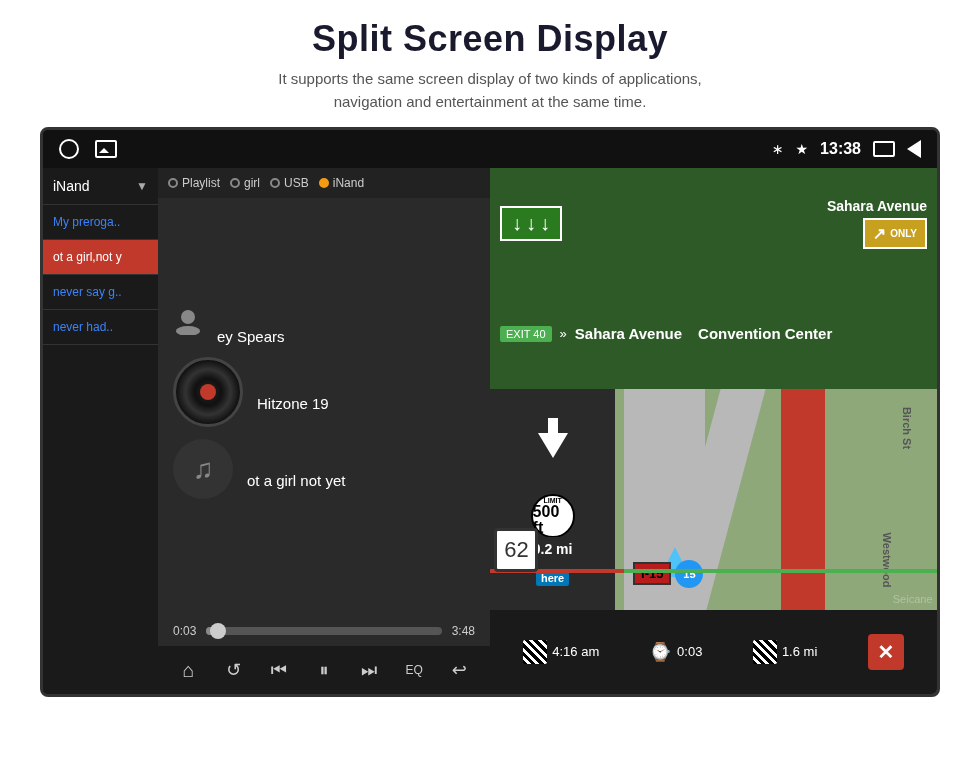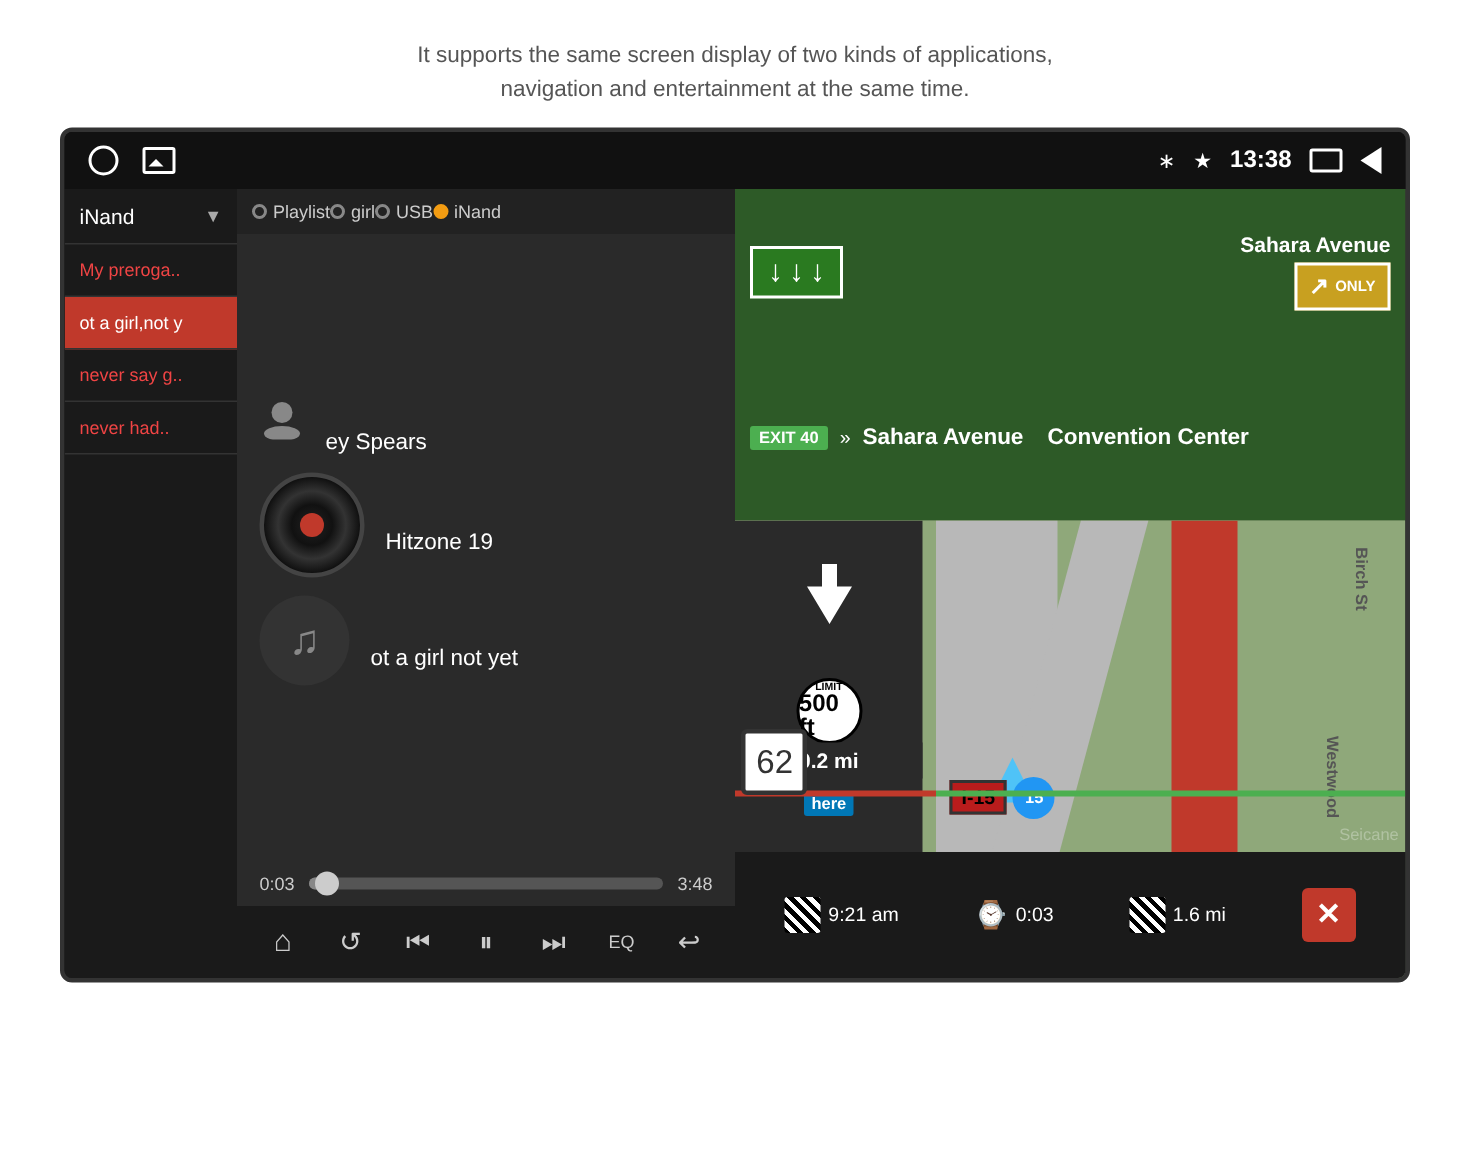--- a/index.html
+++ b/index.html
@@ -141,21 +141,21 @@
       color: #fff;
       font-size: 14px;
       border-bottom: 1px solid #333;
     }
     .sidebar-arrow {
       font-size: 12px;
       color: #aaa;
     }
     .sidebar-item {
       padding: 10px;
-      color: #ef4444;
+      color: #3b82f6;
       font-size: 12px;
       border-bottom: 1px solid #333;
       overflow: hidden;
       white-space: nowrap;
       text-overflow: ellipsis;
     }
     .sidebar-item.active {
       background: #c0392b;
       color: #fff;
     }
@@ -165,20 +165,21 @@
       flex: 1;
       display: flex;
       flex-direction: column;
     }
 
     
     .source-tabs {
       display: flex;
       align-items: flex-end;
       padding: 8px 10px;
+      gap: 10px;
       background: #222;
       font-size: 12px;
       color: #ccc;
       flex-wrap: wrap;
     }
     .tab-item {
       display: flex;
       align-items: center;
       gap: 4px;
     }
@@ -371,21 +372,21 @@
       height: 50%;
       display: flex;
       align-items: center;
       padding: 5px 10px;
       gap: 8px;
     }
     .exit-badge {
       background: #4CAF50;
       color: #fff;
       font-size: 11px;
-      font-weight: bold;
+      font-weight: normal;
       padding: 2px 6px;
       border-radius: 2px;
     }
     .exit-text {
       color: #fff;
       font-size: 15px;
       font-weight: bold;
     }
 
     
@@ -648,20 +649,21 @@
     .music-player-inner {
       display: flex;
       flex: 1;
       overflow: hidden;
     }
   </style>
 </head>
 <body>
 
 <div class="page-header">
+  <h1 class="page-title">Split Screen Display</h1>
   <p class="page-subtitle">
     It supports the same screen display of two kinds of applications,<br>
     navigation and entertainment at the same time.
   </p>
 </div>
 
 <div class="device-frame">
 
   <div class="status-bar">
     <div class="status-left">
@@ -828,21 +830,21 @@
           </div>
 
           <div class="dist-indicator">0.2 mi</div>
 
           <div class="speed-display">62</div>
         </div>
 
         <div class="nav-bottom">
           <div class="nav-bottom-item">
             <div class="flag-icon"></div>
-            <span>9:21 am</span>
+            <span>4:16 am</span>
           </div>
           <div class="nav-bottom-item">
             <span style="font-size:18px;">⌚</span>
             <span>0:03</span>
           </div>
           <div class="nav-bottom-item">
             <div class="flag-icon"></div>
             <span>1.6 mi</span>
           </div>
           <div class="close-nav-btn">✕</div>

